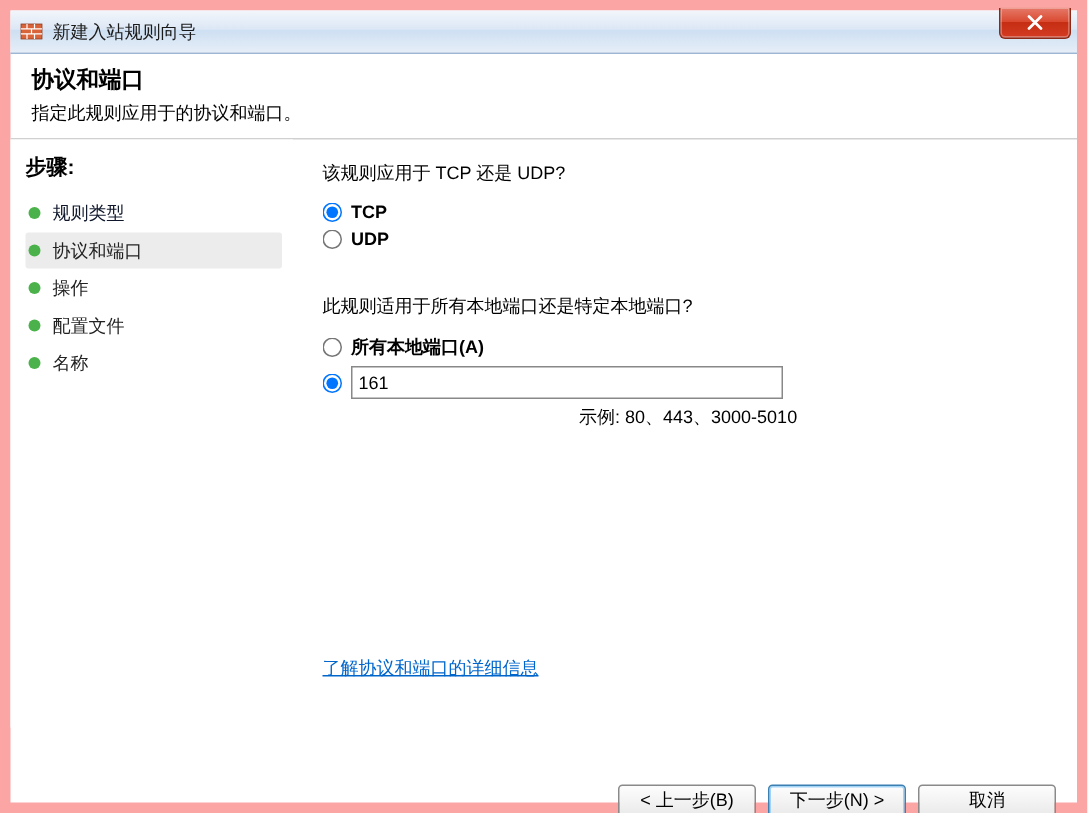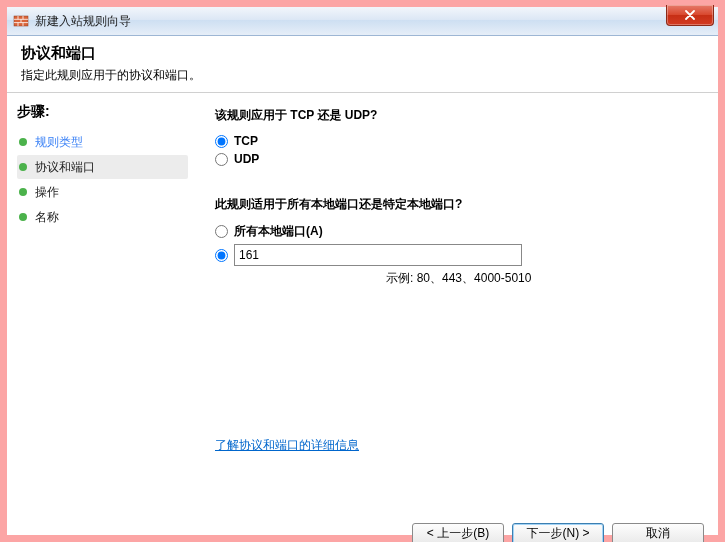--- a/index.html
+++ b/index.html
@@ -105,38 +105,37 @@
     width: 8px; height: 8px;
     background: #4bb24b;
     border-radius: 50%;
     margin-right: 8px;
     flex-shrink: 0;
   }
   .step-label {
     color: #222;
   }
   .step-label.link {
-    color: #3b82f6;
+    color: #0f172a;
   }
 
   .content {
     flex: 1;
     padding: 14px 20px 0 20px;
     position: relative;
     box-sizing: border-box;
     display: flex;
     flex-direction: column;
   }
   .content-inner {
     flex: 1;
   }
   .q {
     margin-bottom: 10px;
     color: #000;
-    font-weight: bold;
   }
   .radio-row {
     display: flex;
     align-items: center;
     margin: 2px 0 4px 0;
   }
   .radio-row input[type=radio] {
     margin: 0 6px 0 0;
   }
   .radio-row label {
@@ -250,20 +249,24 @@
       <div class="step-item highlight">
         <span class="step-bullet"></span>
         <span class="step-label">协议和端口</span>
       </div>
       <div class="step-item">
         <span class="step-bullet"></span>
         <span class="step-label">操作</span>
       </div>
       <div class="step-item">
         <span class="step-bullet"></span>
+        <span class="step-label">配置文件</span>
+      </div>
+      <div class="step-item">
+        <span class="step-bullet"></span>
         <span class="step-label">名称</span>
       </div>
     </div>
 
     <div class="content">
       <div class="content-inner">
 
         <div class="q">该规则应用于 TCP 还是 UDP?</div>
 
         <div class="radio-row">
@@ -281,21 +284,21 @@
 
         <div class="radio-row">
           <input type="radio" name="ports" style="">
           <label>所有本地端口(A)</label>
         </div>
 
         <div class="port-group">
           <input type="radio" name="ports" checked="" style="margin: 0px 6px 0px 0px;">
           <input type="text" class="port-input" value="161" style="">
         </div>
-        <div class="example">示例: 80、443、4000-5010</div>
+        <div class="example">示例: 80、443、3000-5010</div>
 
         <a class="learn-link">了解协议和端口的详细信息</a>
       </div>
     </div>
   </div>
 
   <div class="footer">
     <button class="btn">&lt; 上一步(B)</button>
     <button class="btn default">下一步(N) &gt;</button>
     <button class="btn">取消</button>

